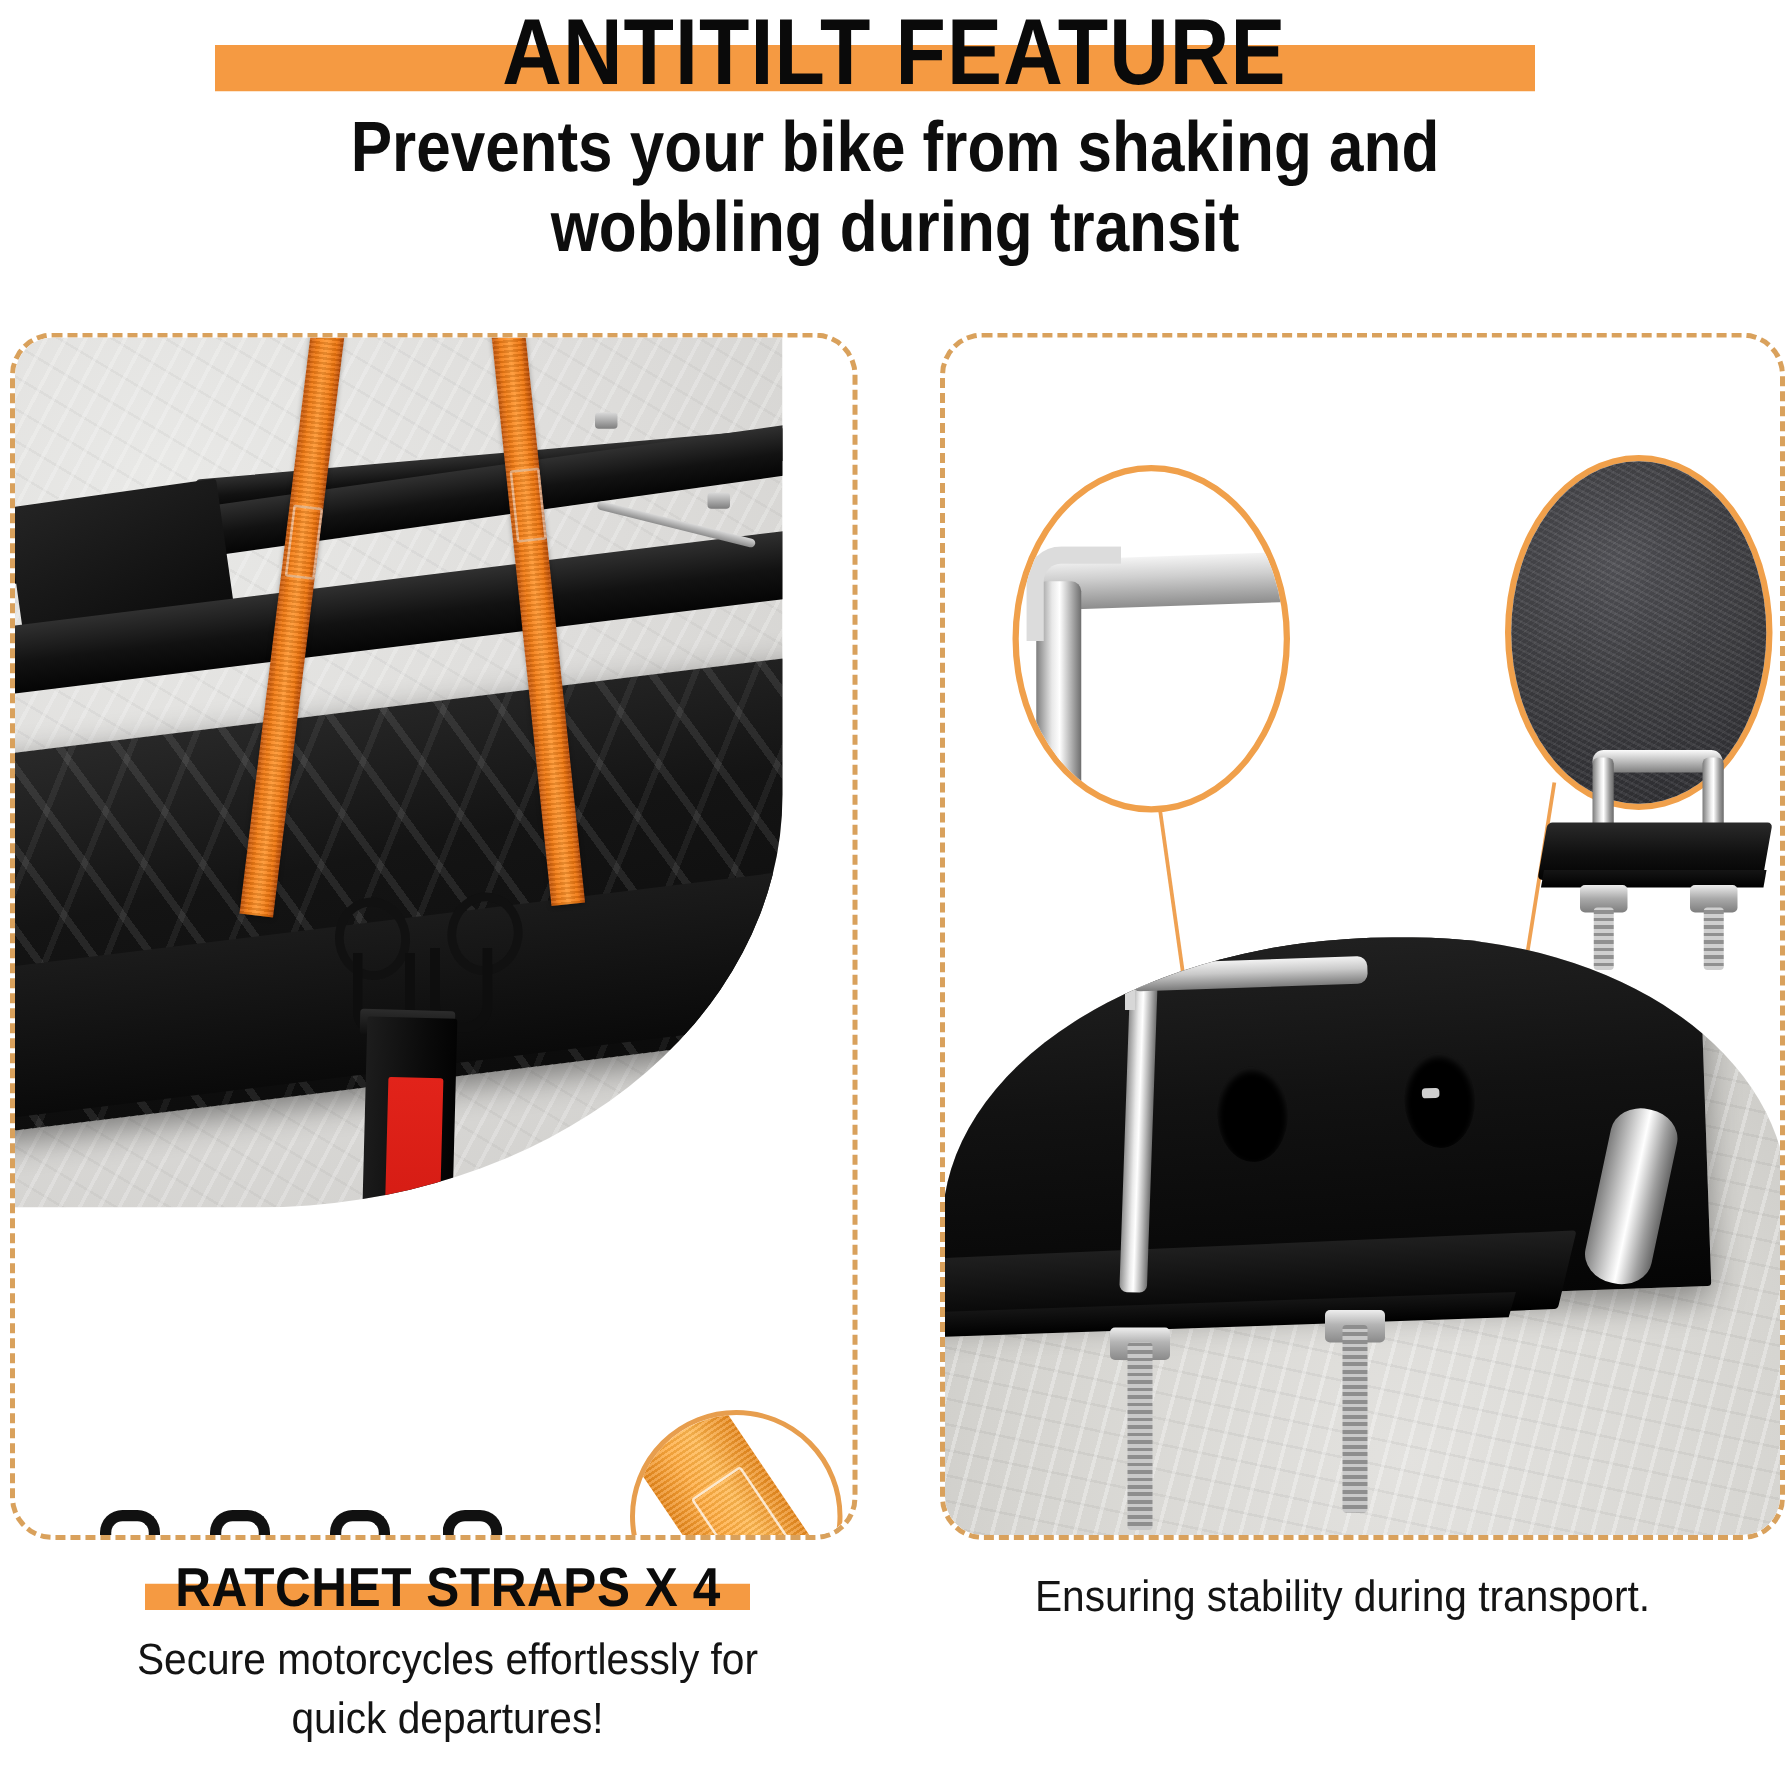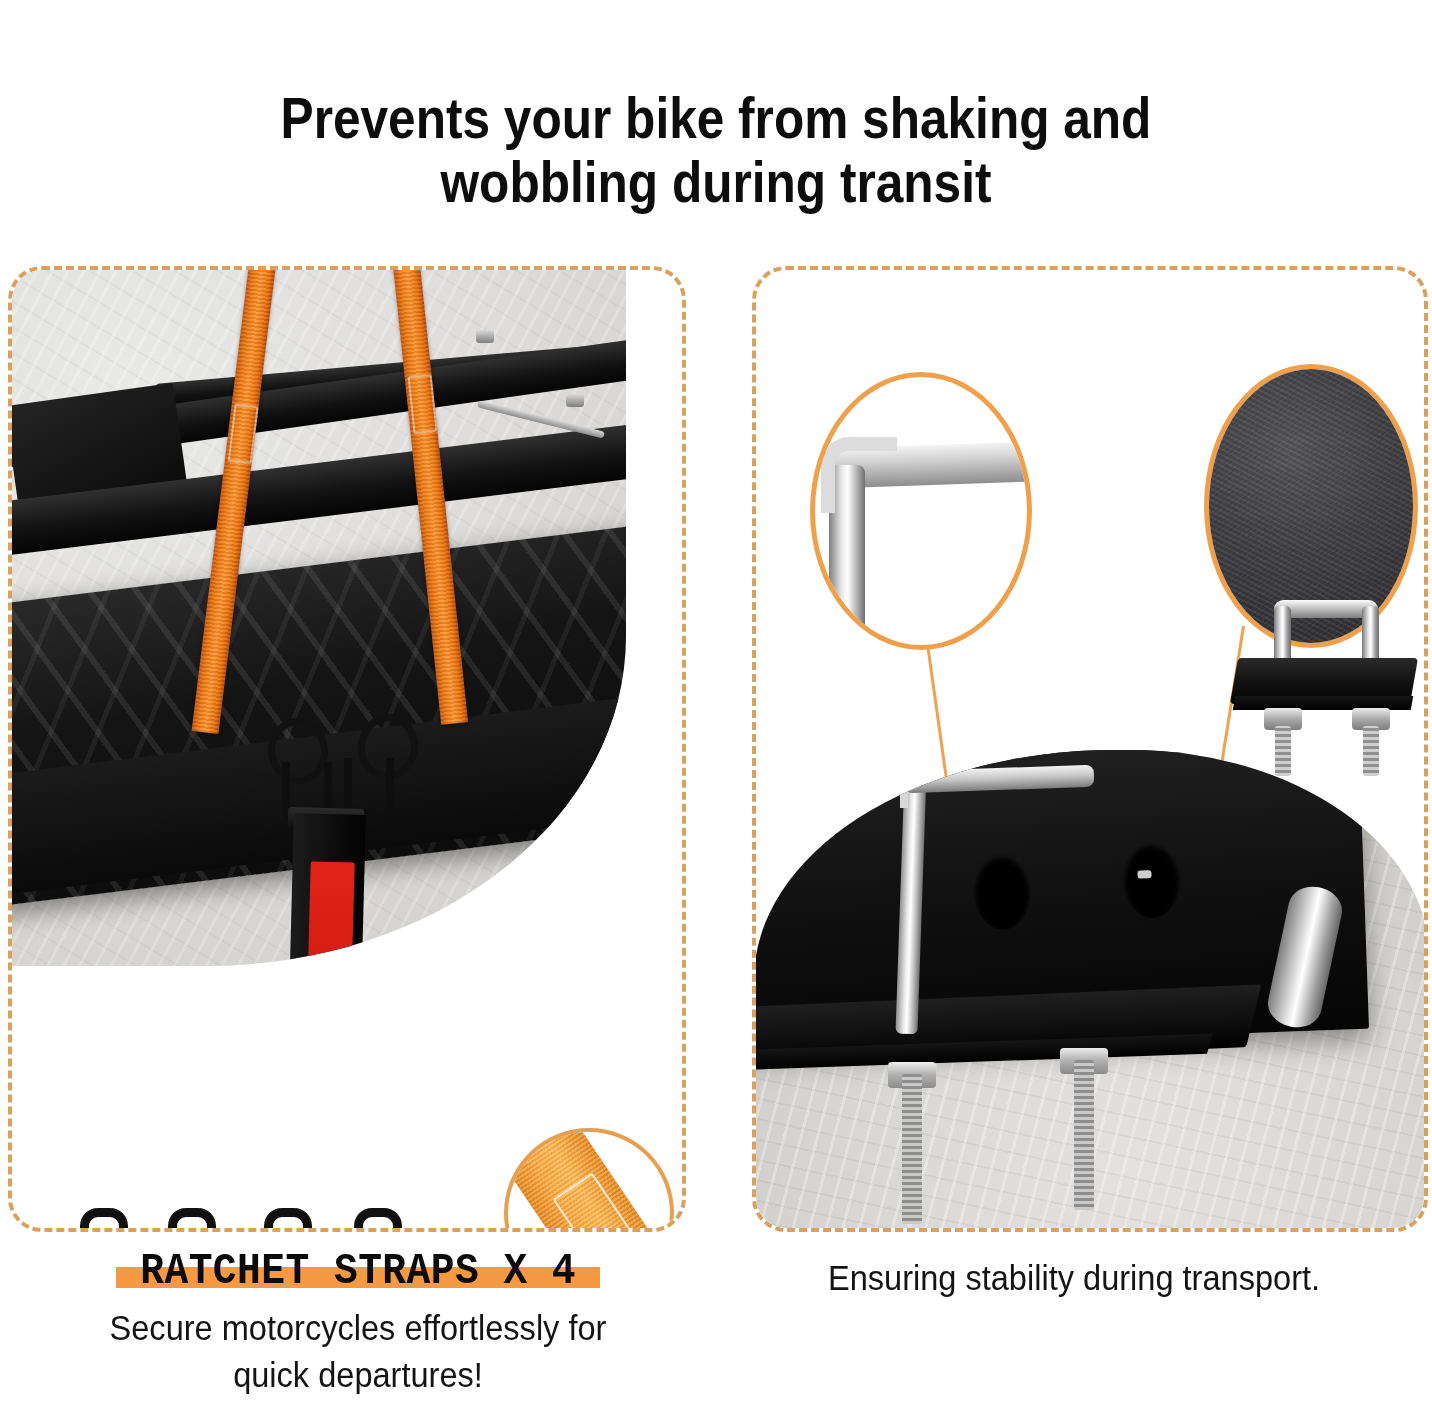--- a/index.html
+++ b/index.html
@@ -470,21 +470,20 @@
     top: 1246px;
     width: 716px;
     text-align: center;
   }
   .caption-left  { left: 0; }
   .caption-right { left: 716px; }
   .cap-title-wrap{
     position: relative;
     display: inline-block;
     padding: 0 4px;
-    font-family: Liberation Mono, monospace;
   }
   .cap-hl{
     position:absolute;
     left: 4px;
     right: 4px;
     bottom: 8px;
     height: 21px;
     background: #F59A42;
   }
   .cap-title{
@@ -507,20 +506,24 @@
     font-weight: 400;
     color: #141414;
     transform: scaleX(0.93);
     transform-origin: center top;
   }
 </style>
 </head>
 <body>
 
 <div class="header">
+  <div class="title-wrap">
+    <div class="title-hl"></div>
+    <div class="title-text">ANTITILT FEATURE</div>
+  </div>
   <div class="subtitle">
     <div>Prevents your bike from shaking and</div>
     <div>wobbling during transit</div>
   </div>
 </div>
 
 <div class="panel panel-left">
   <div class="panel-inner">
 
     <div class="lphoto">

